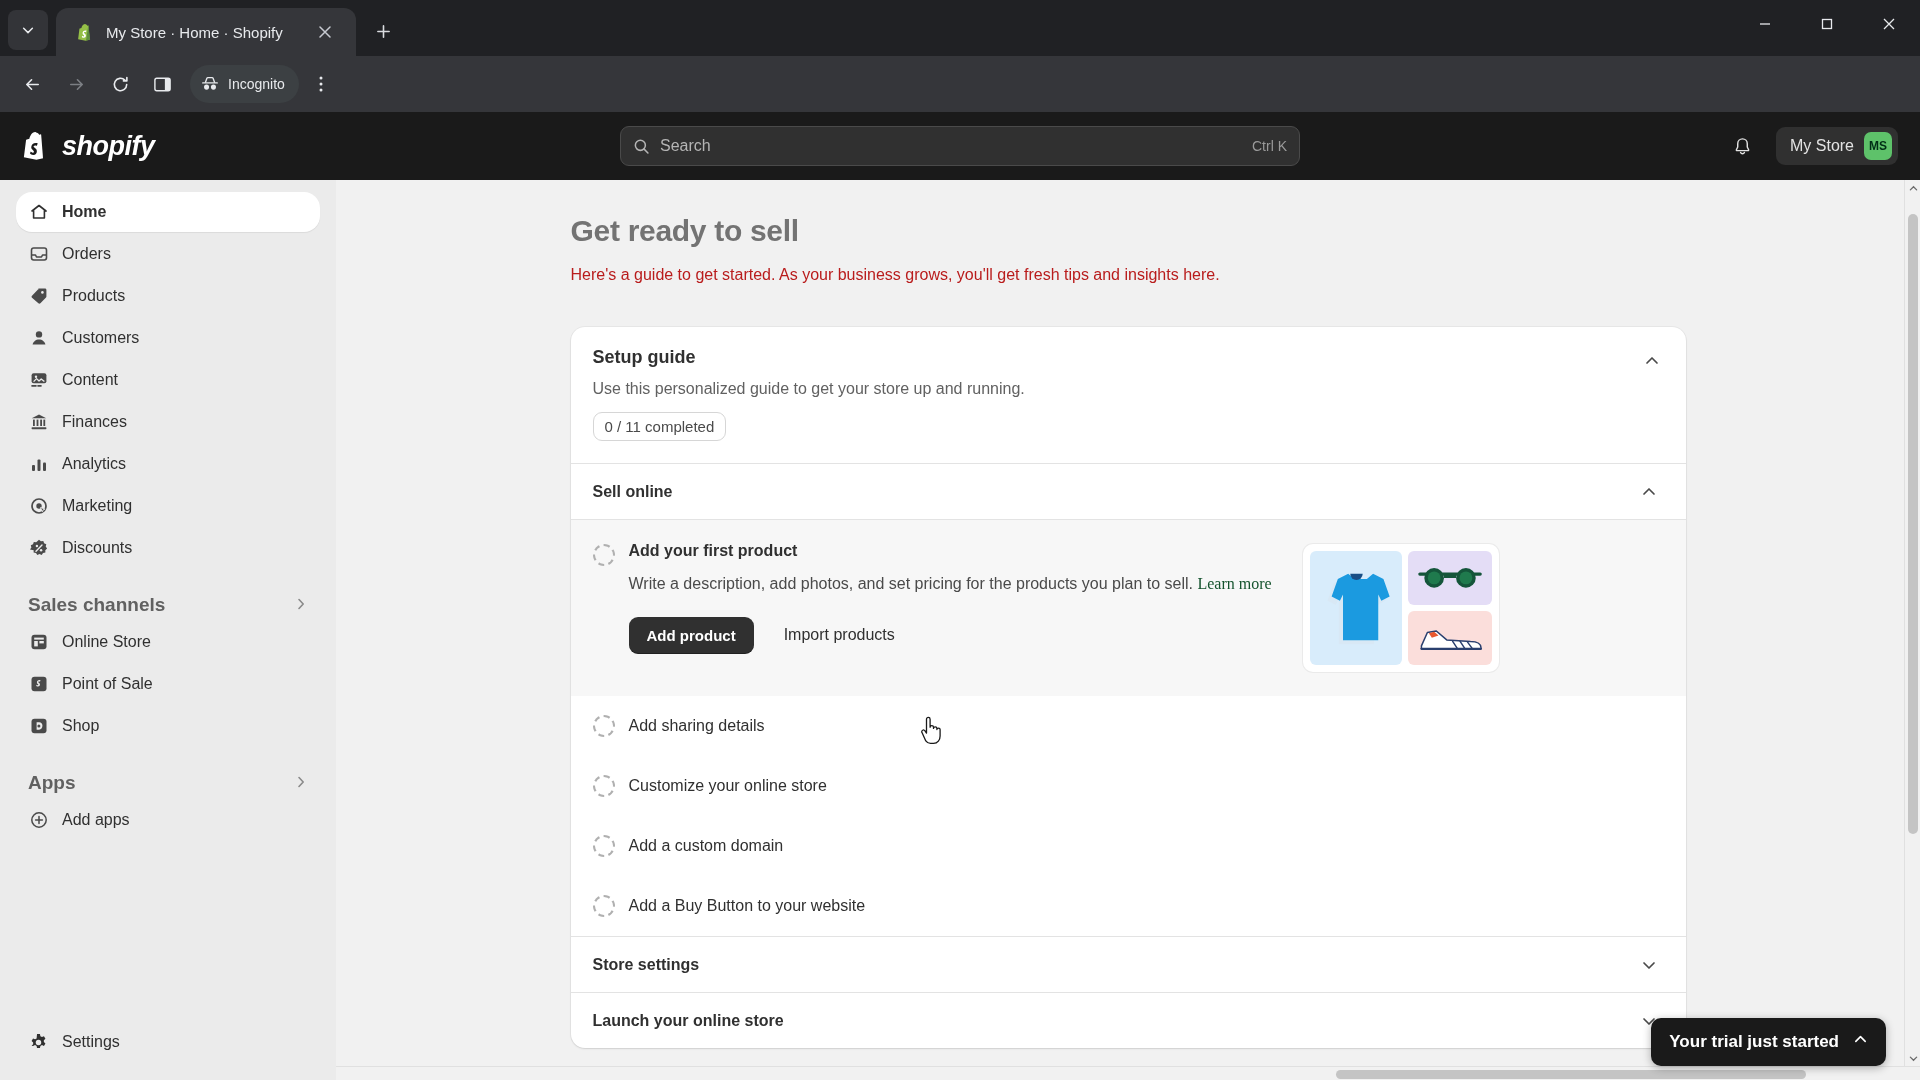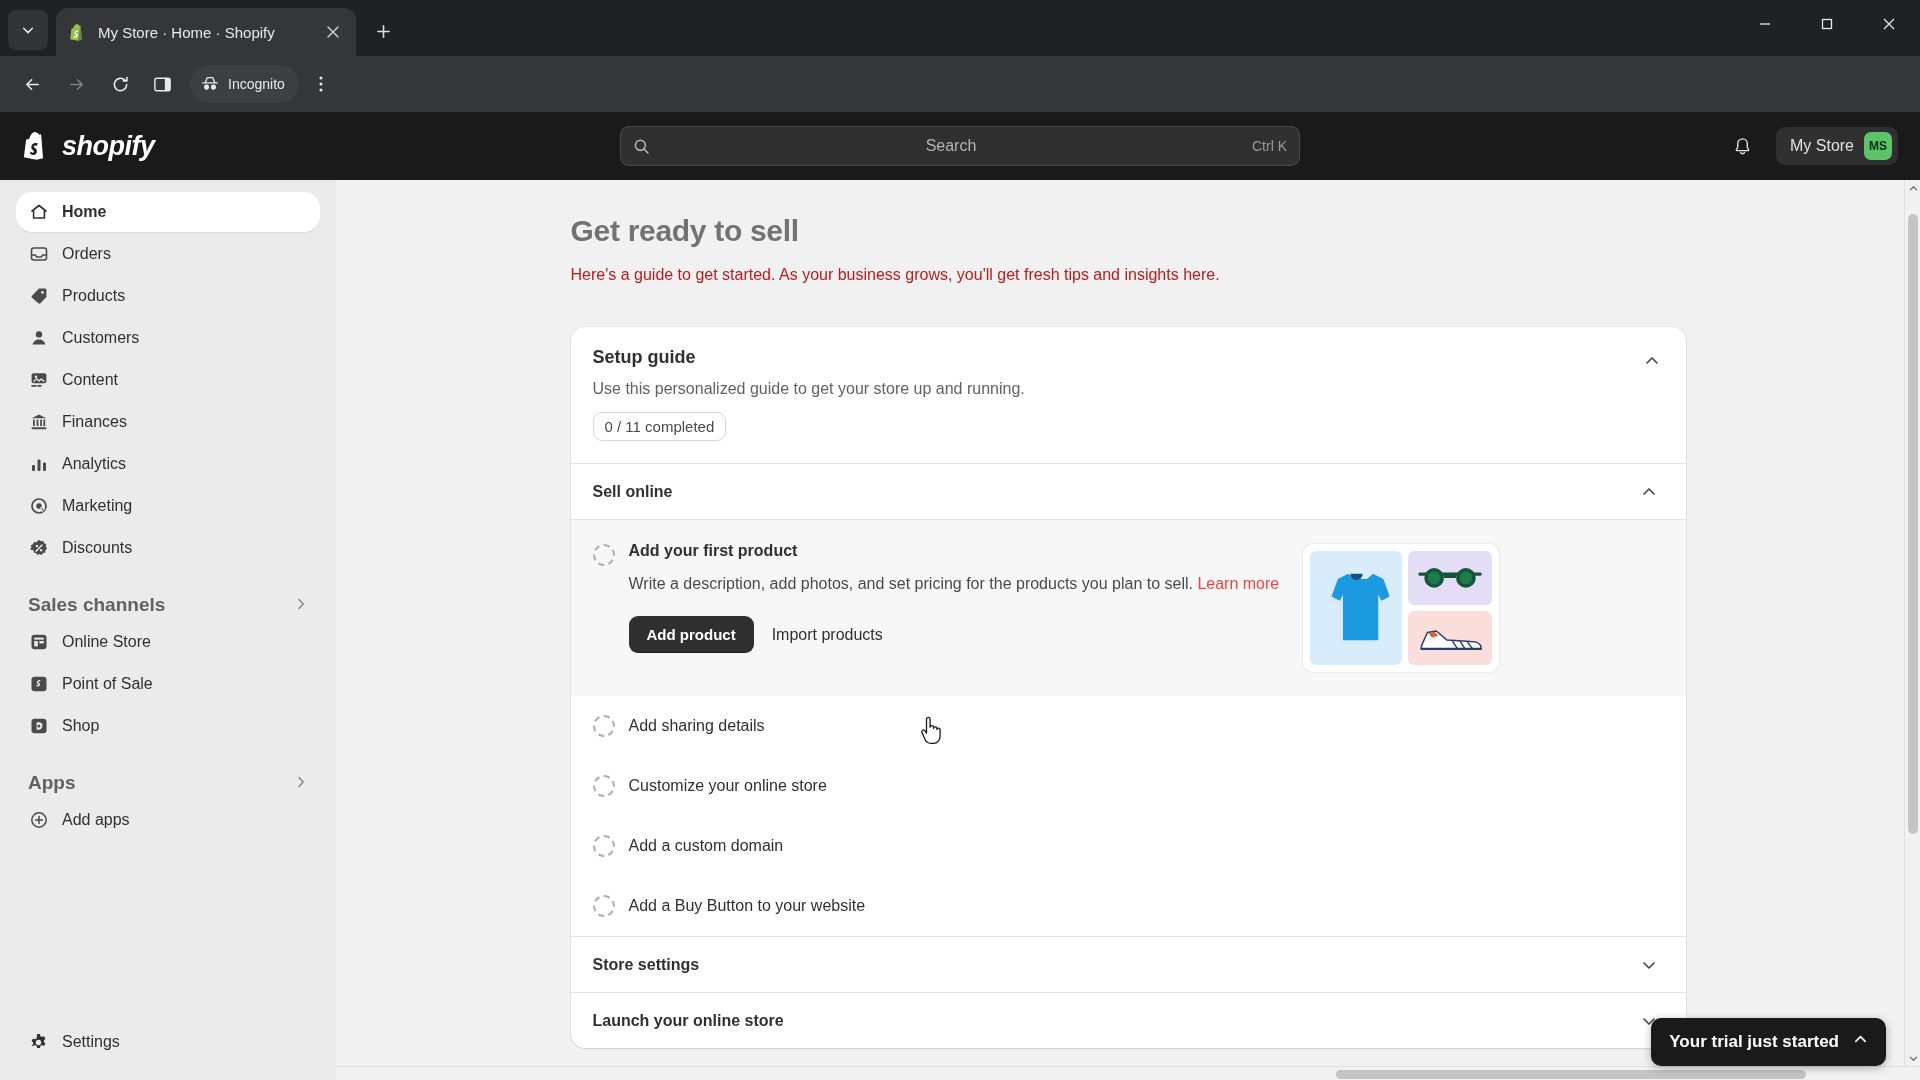--- a/index.html
+++ b/index.html
@@ -17,21 +17,21 @@
     height: 56px; background: #202124; display: flex; align-items: flex-end;
     padding-left: 8px; position: relative; flex: 0 0 56px;
   }
   .tab-list-btn {
     width: 40px; height: 40px; margin-bottom: 6px; border-radius: 8px;
     background: #333438; display: flex; align-items: center; justify-content: center;
     cursor: pointer;
   }
   .tab {
     height: 48px; width: 300px; background: #35363a; border-radius: 12px 12px 0 0;
-    display: flex; align-items: center; padding: 0 12px; gap: 10px; margin-left: 8px;
+    display: flex; align-items: center; padding: 0 20px; gap: 10px; margin-left: 8px;
     cursor: pointer;
   }
   .tab-favicon {
     width: 20px; height: 20px; border-radius: 3px; display:flex;
     align-items:center; justify-content:center; flex: 0 0 20px;
   }
   .tab-title {
     color: #e8eaed; font-size: 15px; white-space: nowrap; overflow: hidden;
     text-overflow: ellipsis; flex: 1;
   }
@@ -68,21 +68,21 @@
 
   .topbar {
     height: 68px; background: #1a1a1a; display: flex; align-items: center;
     padding: 0 22px; gap: 16px; flex: 0 0 68px;
   }
   .logo { display: flex; align-items: center; gap: 10px; width: 300px; cursor: pointer; }
   .logo-word { color: #fff; font-size: 27px; font-style: italic; font-weight: 700; letter-spacing: -0.5px; }
   .searchbar {
     width: 680px; height: 40px; background: #303030; border: 1px solid #4a4a4a;
     border-radius: 9px; display: flex; align-items: center; padding: 0 12px; gap: 10px;
-    margin: 0 auto; cursor: text; text-align: center;
+    margin: 0 auto; cursor: text;
   }
   .search-ph { color: #b5b5b5; font-size: 16px; flex: 1; }
   .search-kbd { color: #9a9a9a; font-size: 14px; }
   .top-right { display: flex; align-items: center; gap: 14px; width: 300px; justify-content: flex-end; }
   .bell-btn { width: 38px; height: 38px; border-radius: 8px; display:flex;
     align-items:center; justify-content:center; cursor:pointer; }
   .store-chip {
     height: 38px; background: #303030; border-radius: 9px; display: flex; align-items: center;
     gap: 10px; padding: 0 6px 0 14px; cursor: pointer;
   }
@@ -153,22 +153,22 @@
     background: #f7f7f7; border-top: 1px solid #e3e3e3; padding: 22px 22px 24px 22px;
     display: flex; gap: 14px; position: relative;
   }
   .radio-ring {
     width: 22px; height: 22px; border-radius: 50%; border: 2px dashed #b0b0b0;
     flex: 0 0 22px; margin-top: 2px;
   }
   .task-body { flex: 1; max-width: 660px; }
   .task-title { font-size: 16px; font-weight: 700; color: #303030; }
   .task-desc { font-size: 16px; color: #4a4a4a; margin-top: 12px; line-height: 1.47; }
-  .link { color: #ef4444; cursor: pointer; }
-  .btn-row { margin-top: 20px; display: flex; align-items: center; gap: 8px; }
+  .link { color: #14532d; cursor: pointer; font-family: Liberation Serif, serif; }
+  .btn-row { margin-top: 20px; display: flex; align-items: flex-end; gap: 20px; }
   .btn-primary {
     background: #303030; color: #fff; font-size: 15px; font-weight: 600;
     border: none; border-radius: 9px; padding: 10px 18px; cursor: pointer;
     box-shadow: inset 0 -1px 0 rgba(0,0,0,.3);
   }
   .btn-plain {
     background: transparent; color: #303030; font-size: 16px; border: none;
     padding: 10px 10px; cursor: pointer;
   }
   .task-illus {

